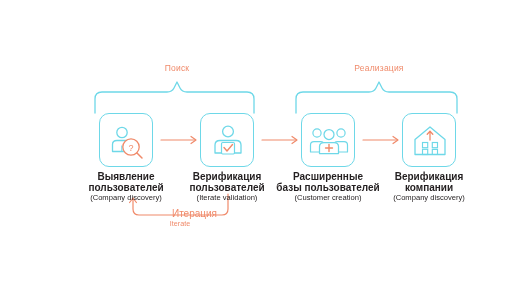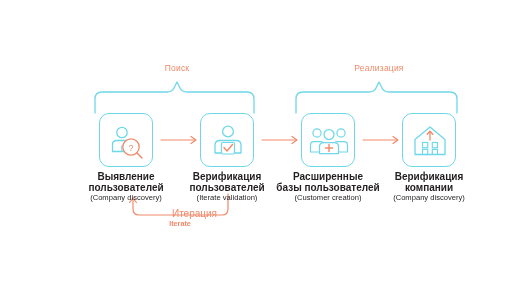--- a/index.html
+++ b/index.html
@@ -190,15 +190,15 @@
     <div class="caption-en">(Customer creation)</div>
   </div>
 
   <div class="step-caption" style="left:413px; top:172px;">
     <div class="caption-ru">Верификация</div>
     <div class="caption-ru">компании</div>
     <div class="caption-en">(Company discovery)</div>
   </div>
 
   <div class="iter-label iter-ru" style="left:164px; top:208px;">Итерация</div>
-  <div class="iter-label iter-en" style="left:164px; top:219px;font-weight:bold;">Iterate</div>
+  <div class="iter-label iter-en" style="left:164px; top:219px;">Iterate</div>
 
 </div>
 
 </body></html>

